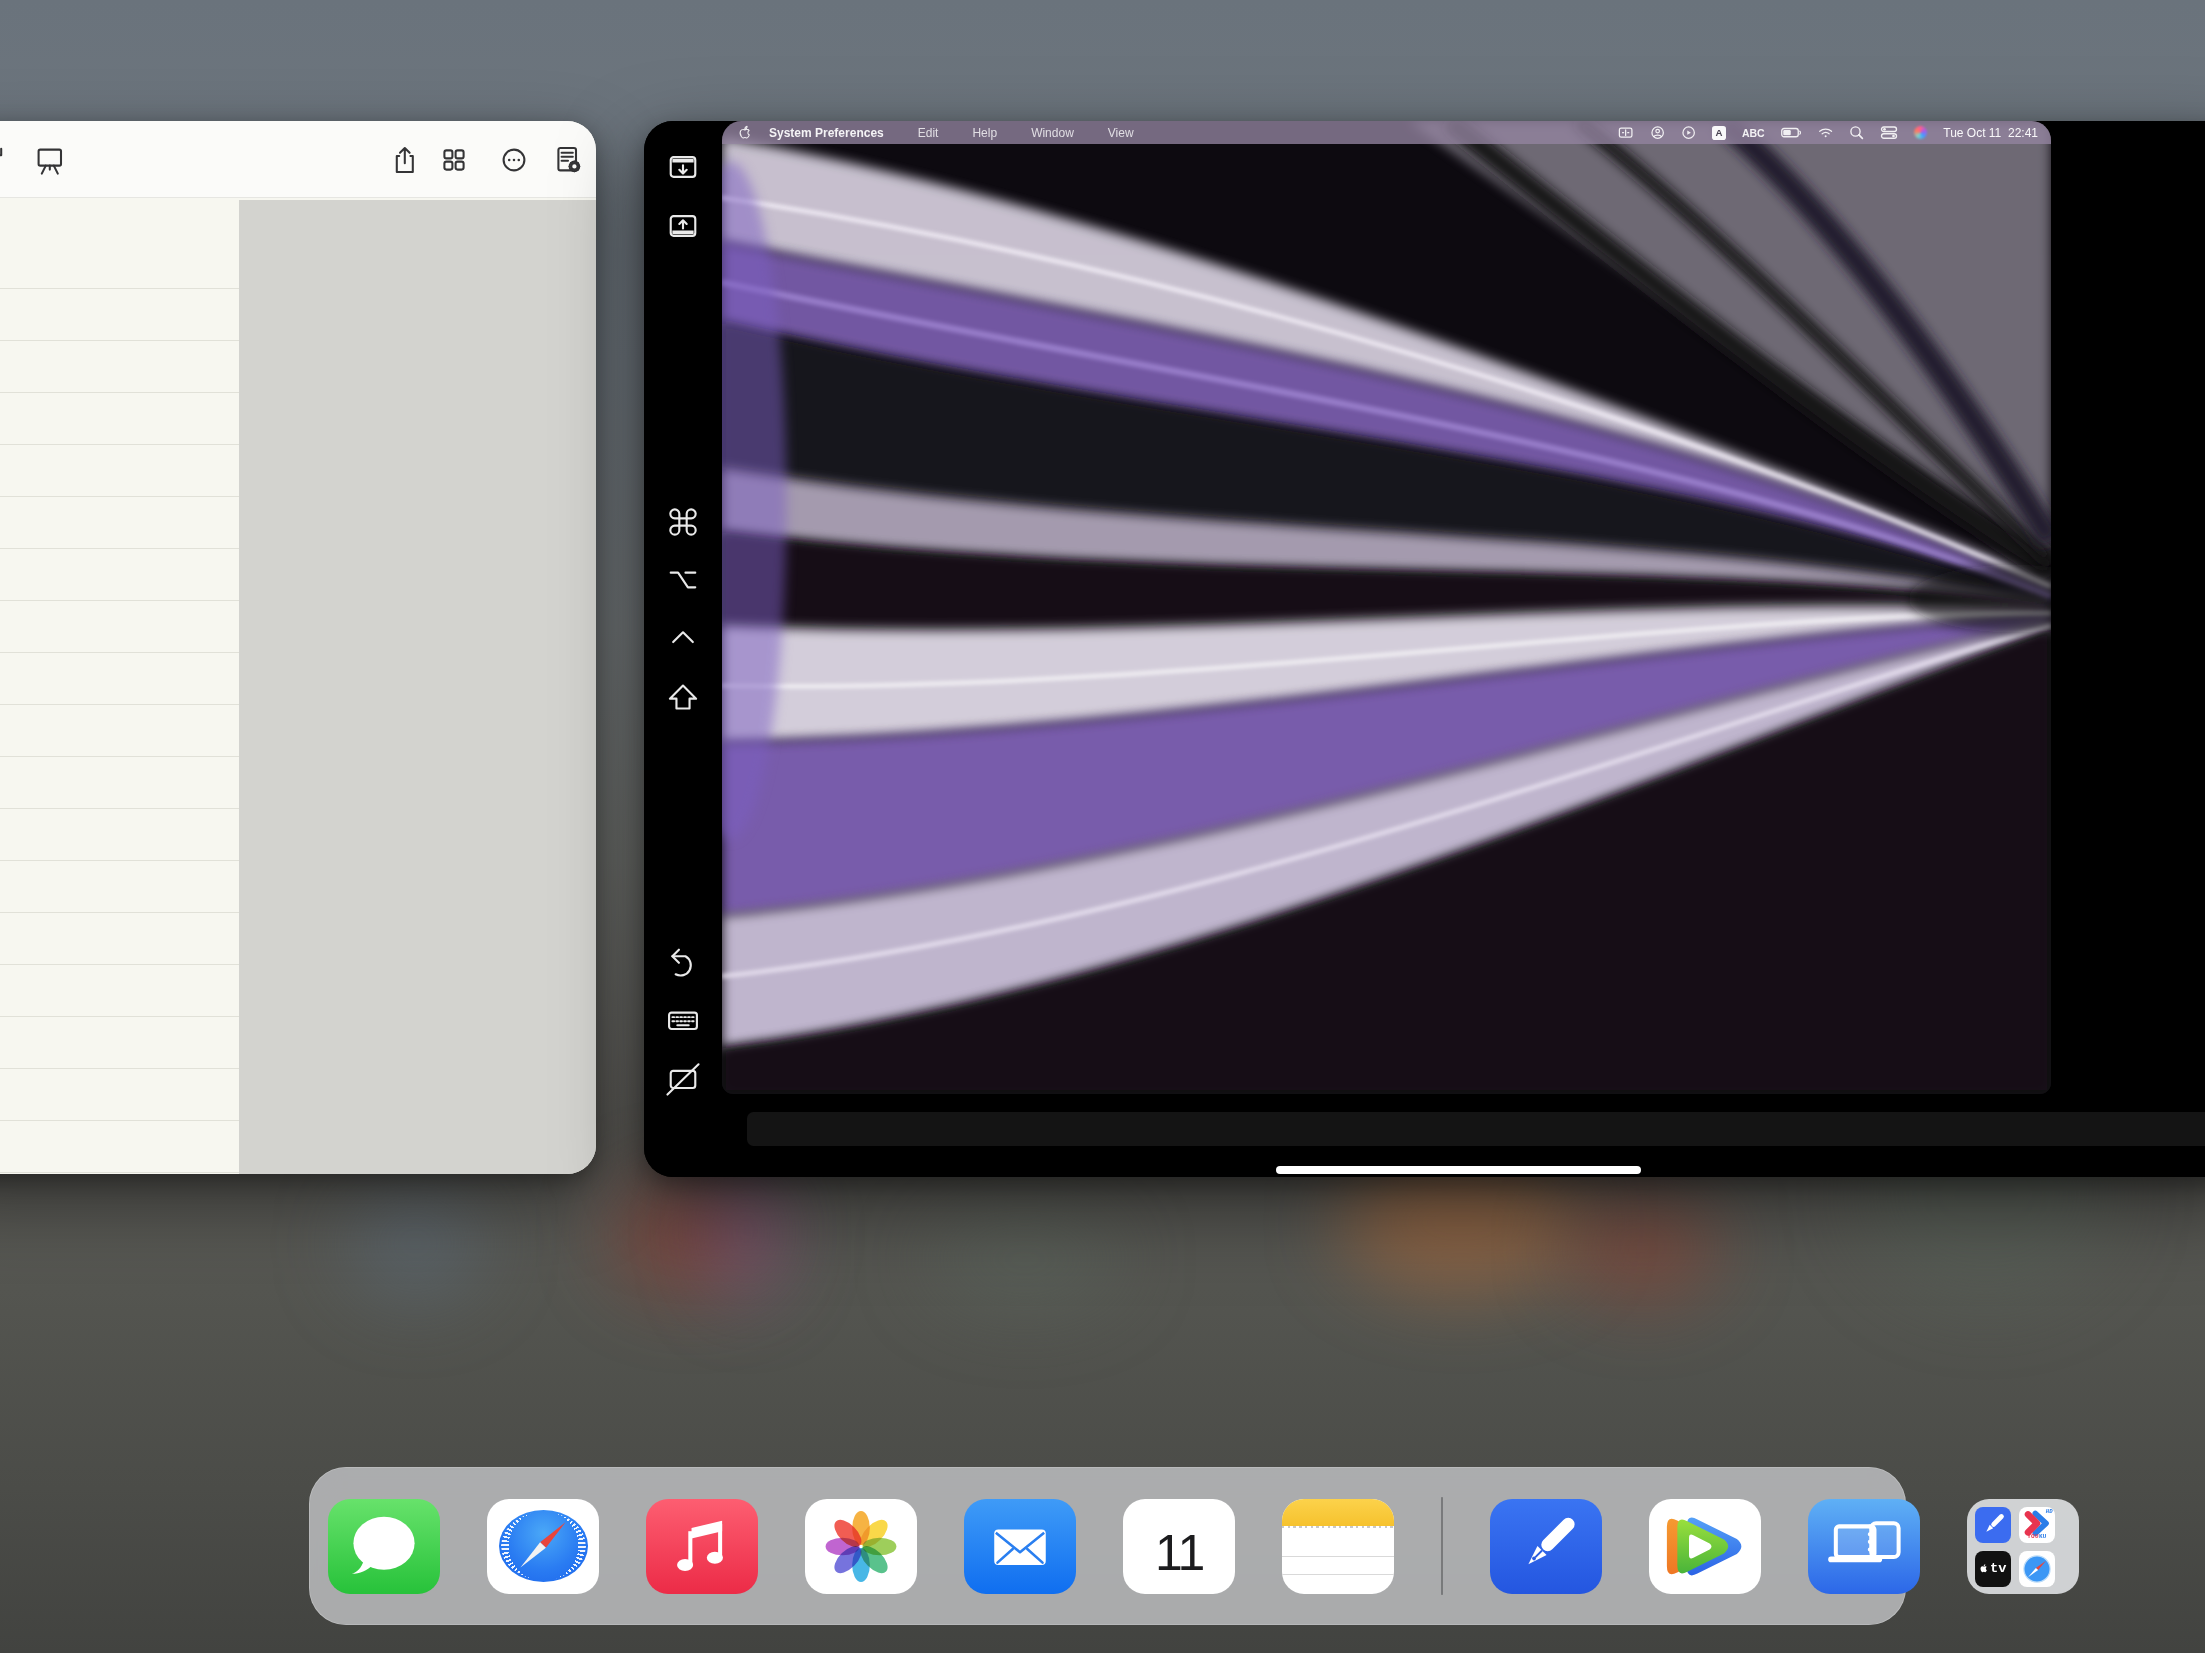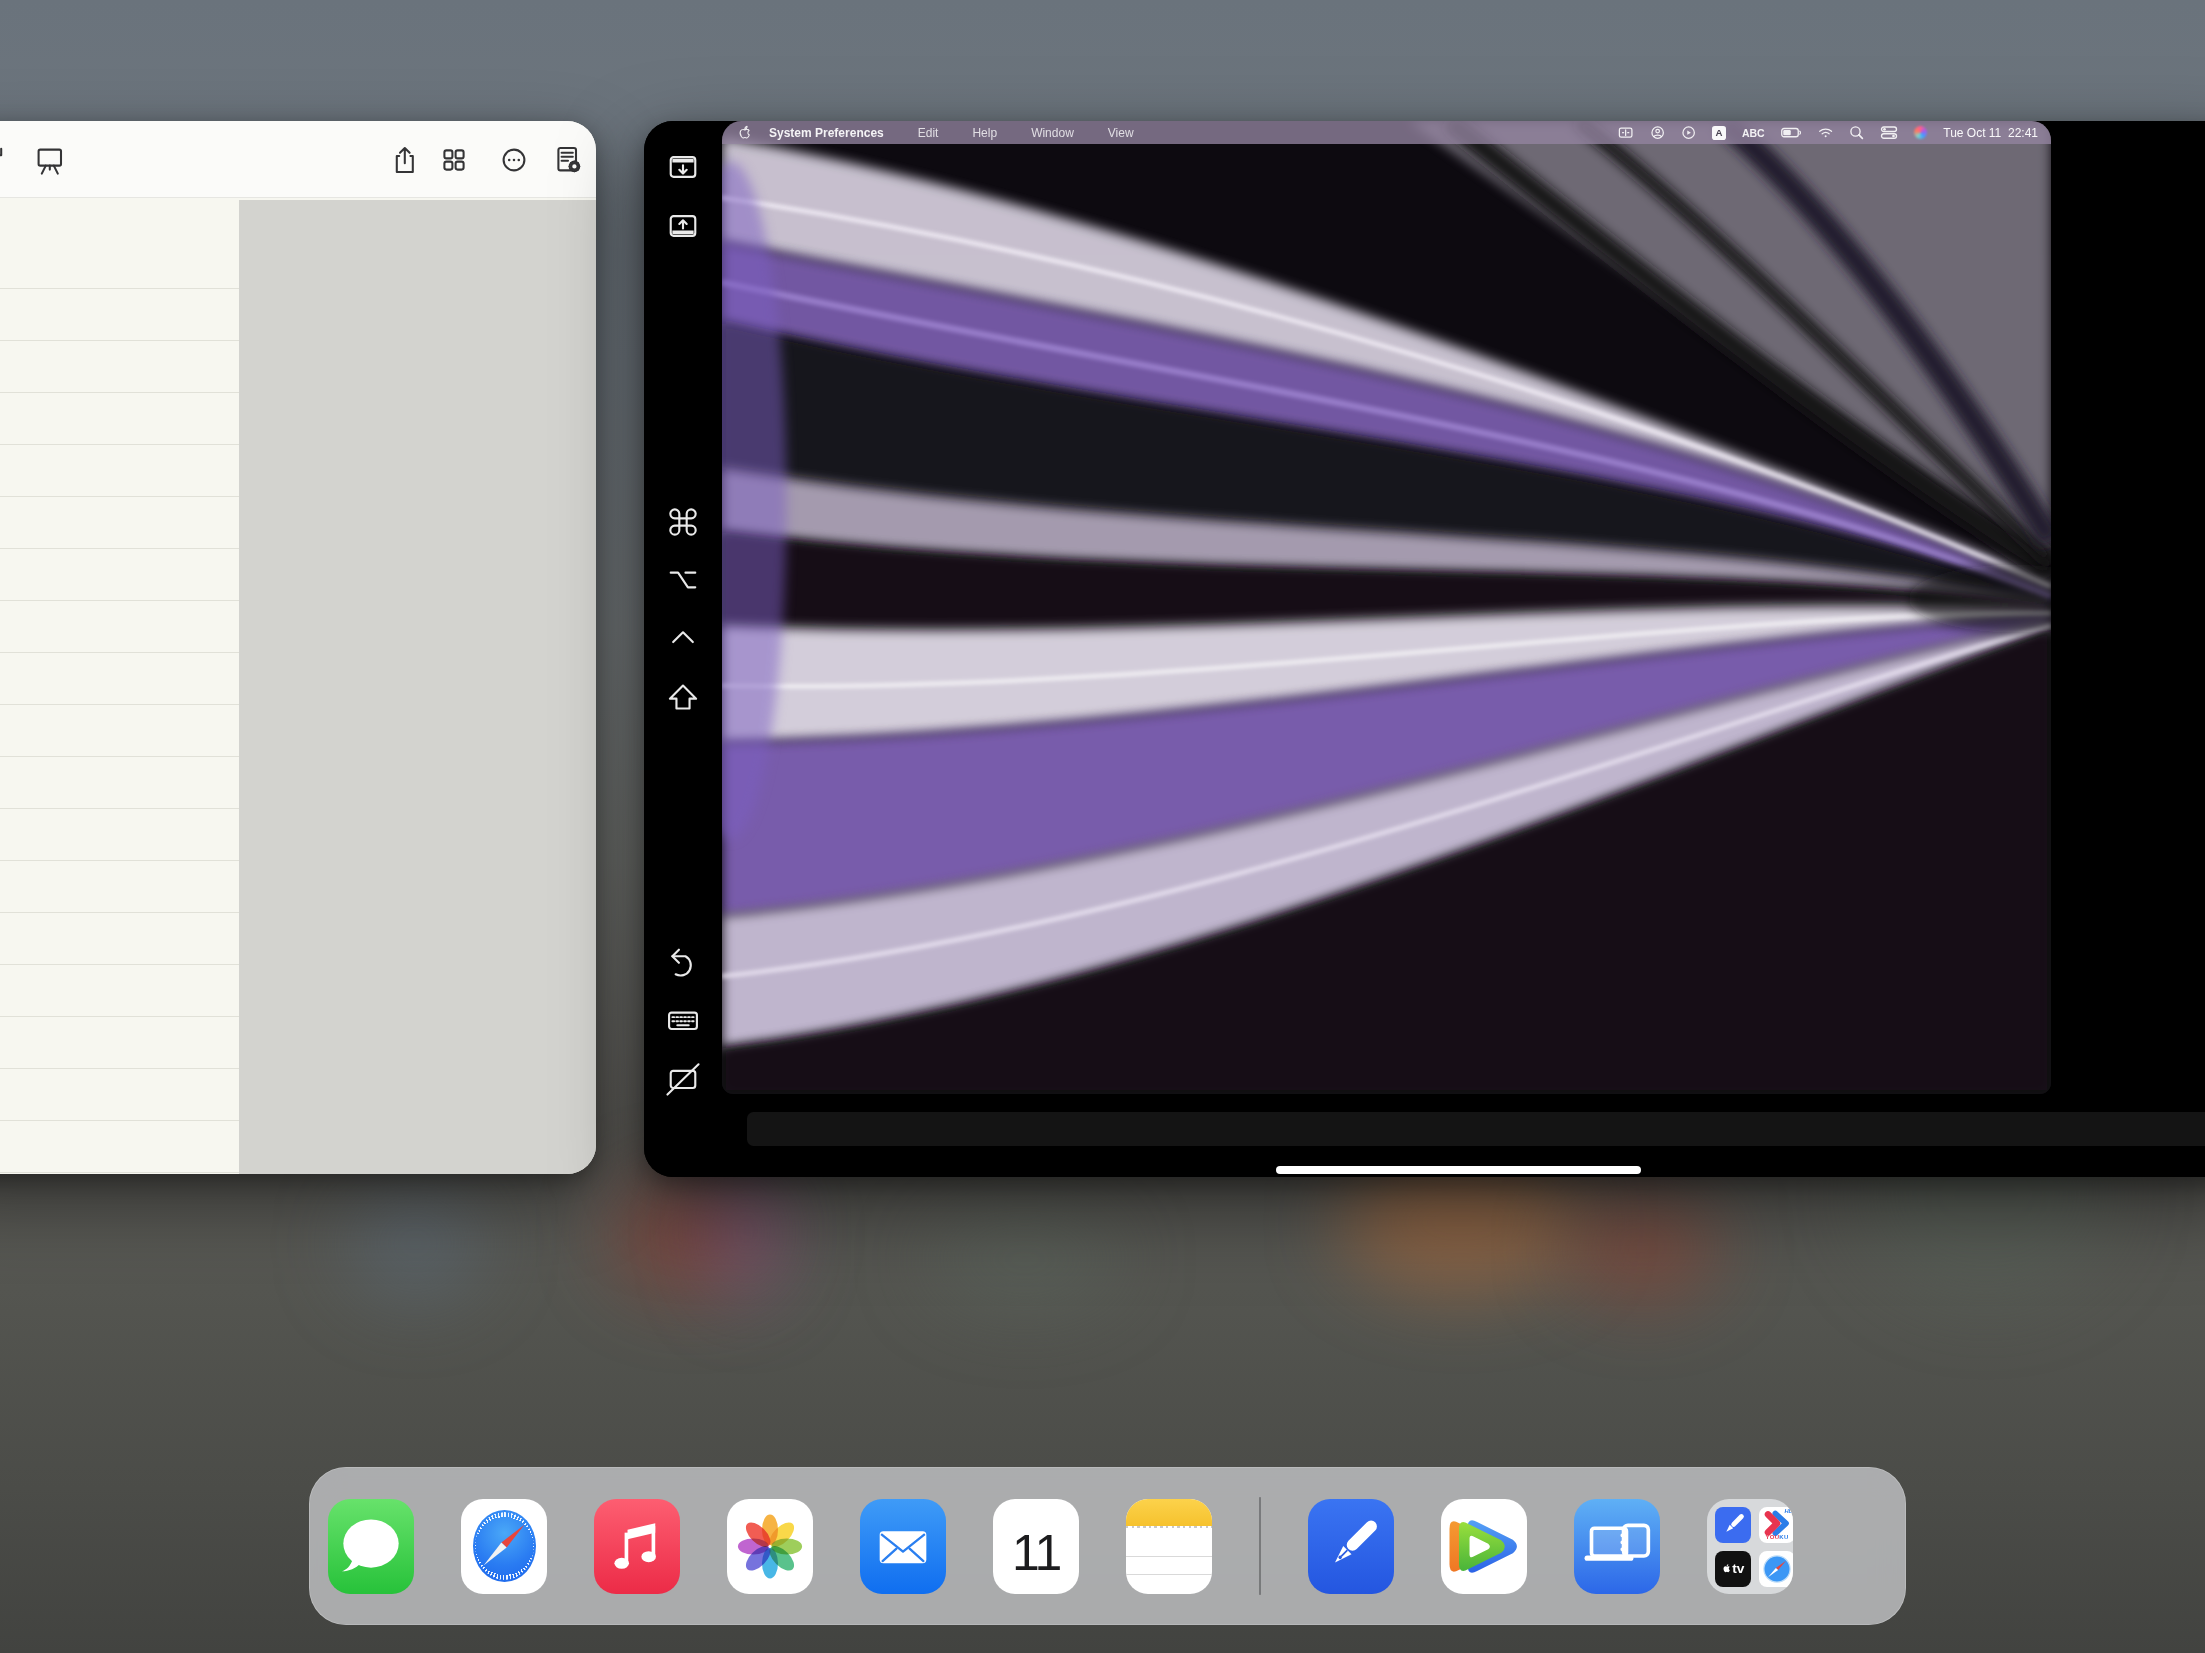--- a/index.html
+++ b/index.html
@@ -58,21 +58,21 @@
     background:conic-gradient(#ff5f8f,#a05cf0,#3fa2ff,#7fd4c8,#ff7a5f,#ff5f8f);filter:blur(0.8px);}
 
   #touchBar{position:absolute;left:103px;right:22.6px;top:991px;height:34px;background:#141414;border-radius:6.5px;}
   #homePill{position:absolute;left:calc(50% - 175px);top:1045px;width:365px;height:8px;border-radius:4px;background:#fff;}
 
   
   #dock{left:309px;top:1467px;width:1597px;height:158px;border-radius:37px;
     background:rgba(199,200,202,.78);backdrop-filter:blur(14.5px) saturate(1.1);
     box-shadow:inset 0 0 0 0.8px rgba(255,255,255,.22);
     display:flex;align-items:center;padding:0 19.4px;gap:47px;}
-  .dicon{width:86px;height:95px;border-radius:22px;position:relative;overflow:hidden;flex:0 0 auto;}
+  .dicon{width:112px;height:95px;border-radius:22px;position:relative;overflow:hidden;flex:0 0 auto;}
   .dicon svg{position:absolute;inset:0;width:100%;height:100%;}
   .dock-sep{width:1.6px;height:98px;background:rgba(72,72,74,.5);flex:0 0 auto;border-radius:0.8px;}
 
   .ic-messages{background:linear-gradient(180deg,#67e26b,#27c23a);}
   .ic-safari,.ic-photos,.ic-calendar,.ic-notes,.ic-tencent{background:#fff;}
   .ic-music{background:linear-gradient(180deg,#fd5e71,#ec2b47);}
   .ic-mail{background:linear-gradient(180deg,#3f9bf7,#0f6ef0);}
   .ic-goodnotes{background:linear-gradient(180deg,#3a74f2,#2456e0);}
   .ic-screenext{background:linear-gradient(180deg,#5fb0f5,#2c67e8);}
   .ic-applib{background:rgba(219,221,224,.92);}
@@ -86,21 +86,21 @@
 
   .cal-day{position:absolute;left:0;right:0;top:27.4px;text-align:center;
     font-size:50px;font-weight:400;letter-spacing:-1.6px;color:#1c1c1e;line-height:1.1;}
   .cal-week{position:absolute;left:0;right:0;top:9.7px;display:flex;justify-content:center;}
 
   .notes-band{position:absolute;left:0;top:0;right:0;height:27px;background:linear-gradient(180deg,#fcd24b,#f6c22e);}
   .notes-perf{position:absolute;left:0;right:0;top:27.4px;height:2.4px;
     background:repeating-linear-gradient(90deg,#c9c9c9 0 2.4px,rgba(0,0,0,0) 2.4px 5.7px);}
   .notes-line{position:absolute;left:0;right:0;height:1.6px;background:#d9d9d9;}
 
-  .applib-grid{position:absolute;inset:8px;display:grid;grid-template-columns:36px 36px;grid-template-rows:36px 36px;gap:8px;}
+  .applib-grid{position:absolute;inset:8px;display:grid;grid-template-columns:36px 36px;grid-template-rows:36px 36px;gap:8px;font-family:Liberation Mono, monospace;}
   .mini{border-radius:8px;position:relative;overflow:hidden;}
   .mini svg{position:absolute;inset:0;width:100%;height:100%;}
   .mini-gn{background:#3b6cf0;}
   .mini-youku{background:#fff;}
   .mini-atv{background:#111;display:flex;align-items:center;justify-content:center;gap:1.6px;}
   .mini-saf{background:#fff;}
   .youku-word{position:absolute;bottom:2.4px;left:0;right:0;text-align:center;font-size:6px;font-weight:bold;letter-spacing:0.3px;}
   .youku-word .r{color:#e8344f;} .youku-word .b{color:#2b7de8;}
   .youku-hd{position:absolute;top:1.6px;right:2.4px;font-size:5.7px;font-weight:bold;font-style:italic;color:#2b7de8;}
   .atv-tv{color:#fff;font-size:13.7px;font-weight:600;line-height:1;}

